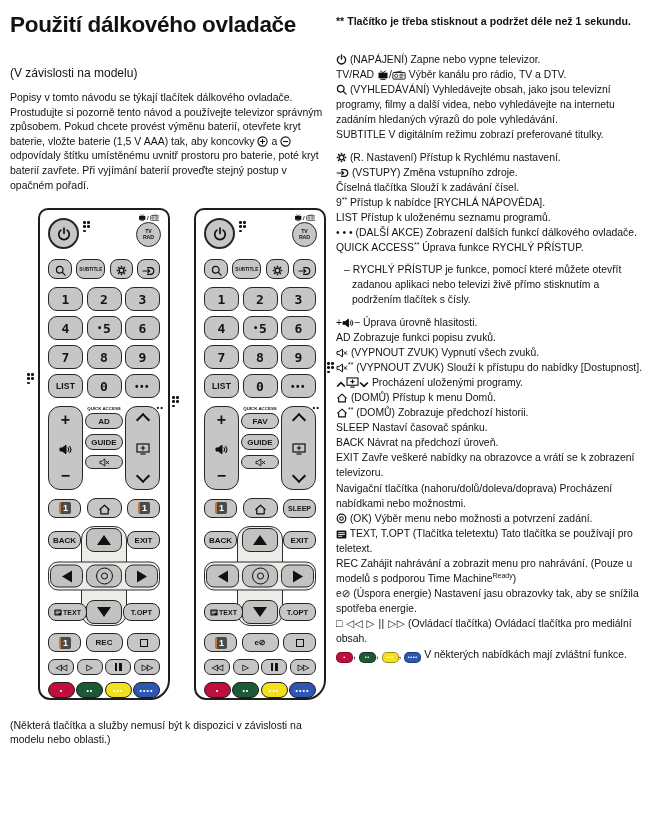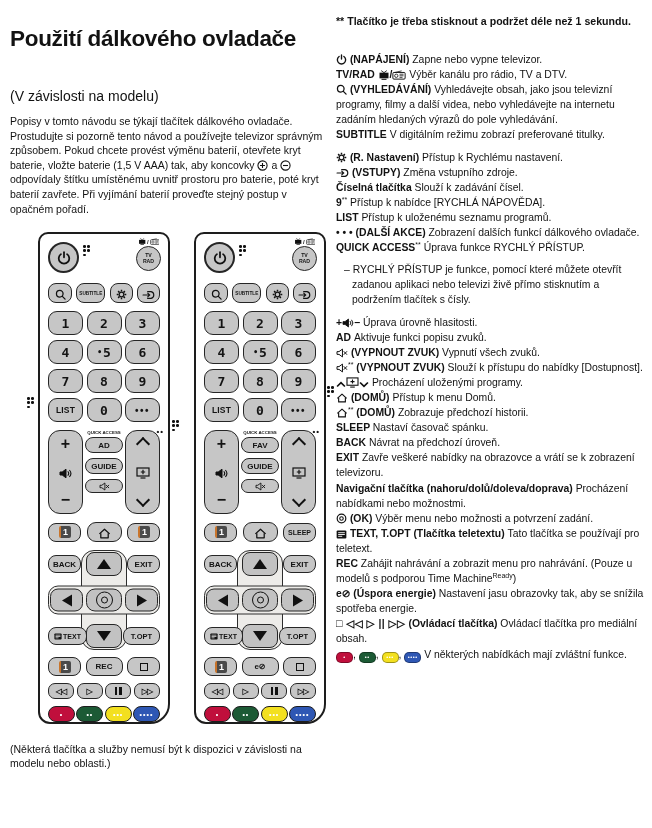--- a/index.html
+++ b/index.html
@@ -1,34 +1,34 @@
 <!DOCTYPE html>
 <html lang="cs"><head>
 <meta charset="utf-8">
 <style>
   *{margin:0;padding:0;box-sizing:border-box}
   html,body{width:652px;height:828px;background:#fff;color:#121212;
     font-family:"Liberation Sans",sans-serif;-webkit-font-smoothing:antialiased}
   .page{position:relative;width:652px;height:828px;overflow:hidden;background:#fff}
 
   
-  .leftcol{position:absolute;left:10px;top:24px;width:320px}
+  .leftcol{position:absolute;left:10px;top:10px;width:320px}
   h1{font-size:22.5px;font-weight:bold;letter-spacing:-.3px;margin:2px 0 0}
-  .model-note{margin-top:36px;font-size:14px}
+  .model-note{margin-top:28px;font-size:12px}
   .para{margin-top:10px;font-size:10.5px;line-height:14.6px}
   .para .ic svg{vertical-align:-2px}
   .caption{margin-top:18px;font-size:10.5px;line-height:14px}
 
   
   .rightcol{position:absolute;left:336px;top:14px;width:312px}
   .note{font-size:10.6px;font-weight:bold;margin-bottom:24px;line-height:14px}
   .entry{font-size:10.4px;line-height:15.1px}
   .entry.sub{padding-left:16px;text-indent:-8px}
   .entry.gt{margin-top:7px}
-  .entry b{font-weight:bold}
+  .entry b{font-weight:normal}
   sup{font-size:7px;line-height:0}
   .ic{display:inline-block}
   .ic svg{vertical-align:-2px}
   .mediag{font-weight:bold;letter-spacing:.5px}
   .chip1{display:inline-flex;align-items:center;justify-content:center;min-width:12px;height:12px;
     padding:0 2px;border-radius:2px;color:#fff;font-weight:bold;font-size:9px;vertical-align:-1px;
     border-left:2px solid #c9752c;background:#4a4a4a}
   .tbtn{display:inline-flex;width:17px;height:11px;border-radius:5px;align-items:center;
     justify-content:center;vertical-align:-1px;border:1px solid rgba(0,0,0,.35)}
   .tbtn i{font-style:normal;color:#fff;font-size:5.5px;letter-spacing:.6px;font-weight:bold;line-height:1}
@@ -563,21 +563,21 @@
         <div class="entry"><b>Číselná tlačítka </b><span>Slouží k zadávání čísel.</span></div>
         <div class="entry"><b>9</b><sup>**</sup><span> Přístup k nabídce [RYCHLÁ NÁPOVĚDA].</span></div>
         <div class="entry"><b>LIST </b><span>Přístup k uloženému seznamu programů.</span></div>
         <div class="entry"><b>• • • (DALŠÍ AKCE) </b><span>Zobrazení dalších funkcí dálkového ovladače.</span></div>
         <div class="entry"><b>QUICK ACCESS</b><sup>**</sup><span> Úprava funkce RYCHLÝ PŘÍSTUP.</span></div>
         <div class="entry sub gt"><span>–  RYCHLÝ PŘÍSTUP je funkce, pomocí které můžete otevřít zadanou aplikaci nebo televizi živě přímo stisknutím a podržením tlačítek s čísly.</span></div>
         <div class="entry gt"><b>+</b><span class="ic"><svg width="12" height="10" viewBox="0 0 13 11" stroke="#111" fill="#111" stroke-width="1" stroke-linejoin="round">
               <path d="M1 4h2.2L7 1.2v8.6L3.2 7H1z"></path>
               <path d="M8.7 3.4a3 3 0 0 1 0 4.2M10.4 2a5.3 5.3 0 0 1 0 7" fill="none" stroke-width="1.1"></path>
             </svg></span><b>−</b><span> Úprava úrovně hlasitosti.</span></div>
-        <div class="entry"><b>AD </b><span>Aktivuje funkci popisu zvuků.</span></div>
+        <div class="entry"><b>AD </b><span>Zobrazuje funkci popisu zvuků.</span></div>
         <div class="entry"><span class="ic"><svg width="12" height="10" viewBox="0 0 13 11" stroke="#111" fill="none" stroke-width="1.1" stroke-linejoin="round">
               <path d="M1 4h2.2L7 1.2v8.6L3.2 7H1z"></path>
               <path d="M8.4 3.6l3.6 3.8M12 3.6 8.4 7.4"></path>
             </svg></span><b> (VYPNOUT ZVUK) </b><span>Vypnutí všech zvuků.</span></div>
         <div class="entry"><span class="ic"><svg width="12" height="10" viewBox="0 0 13 11" stroke="#111" fill="none" stroke-width="1.1" stroke-linejoin="round">
               <path d="M1 4h2.2L7 1.2v8.6L3.2 7H1z"></path>
               <path d="M8.4 3.6l3.6 3.8M12 3.6 8.4 7.4"></path>
             </svg></span><sup>**</sup><b> (VYPNOUT ZVUK) </b><span>Slouží k přístupu do nabídky [Dostupnost].</span></div>
         <div class="entry"><span class="ic"><svg width="10" height="7" viewBox="0 0 11 7" fill="none" stroke="#111" stroke-width="1.9">
               <path d="M1.2 5.7 5.5 1.5l4.3 4.2"></path>

